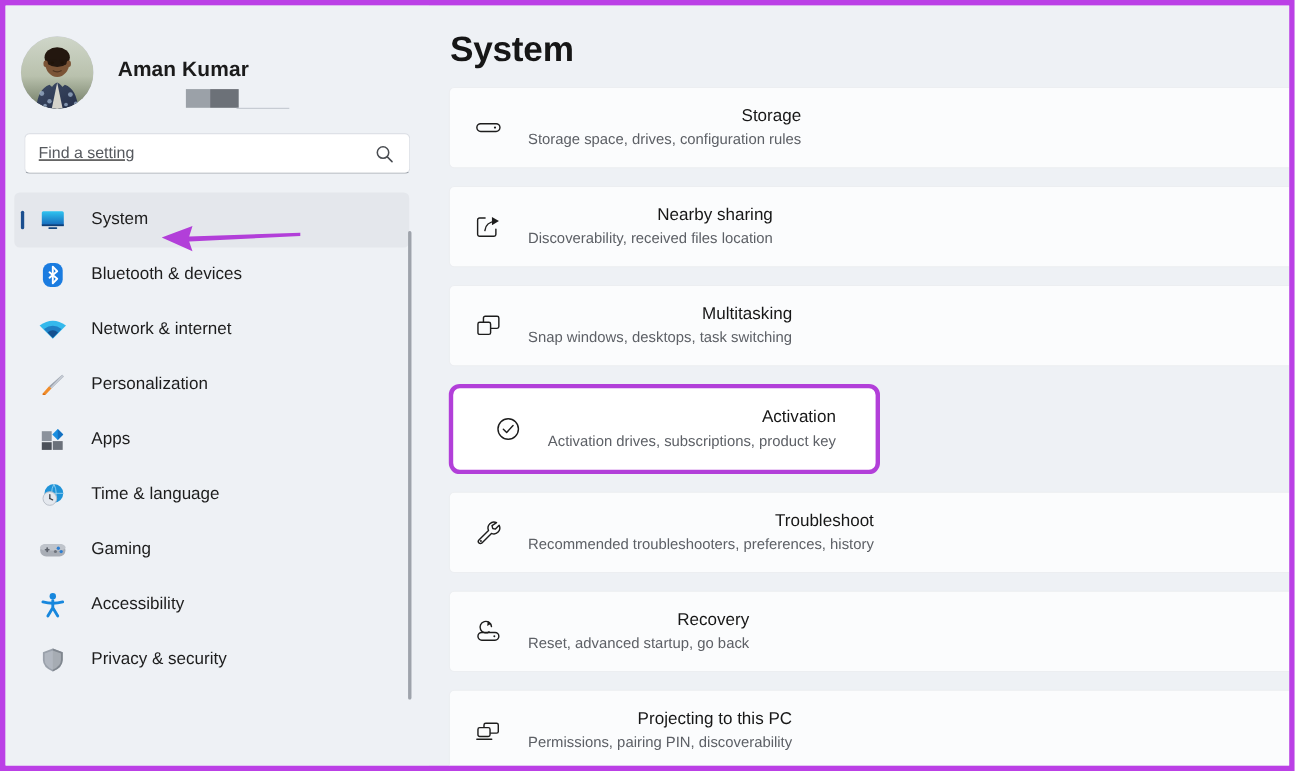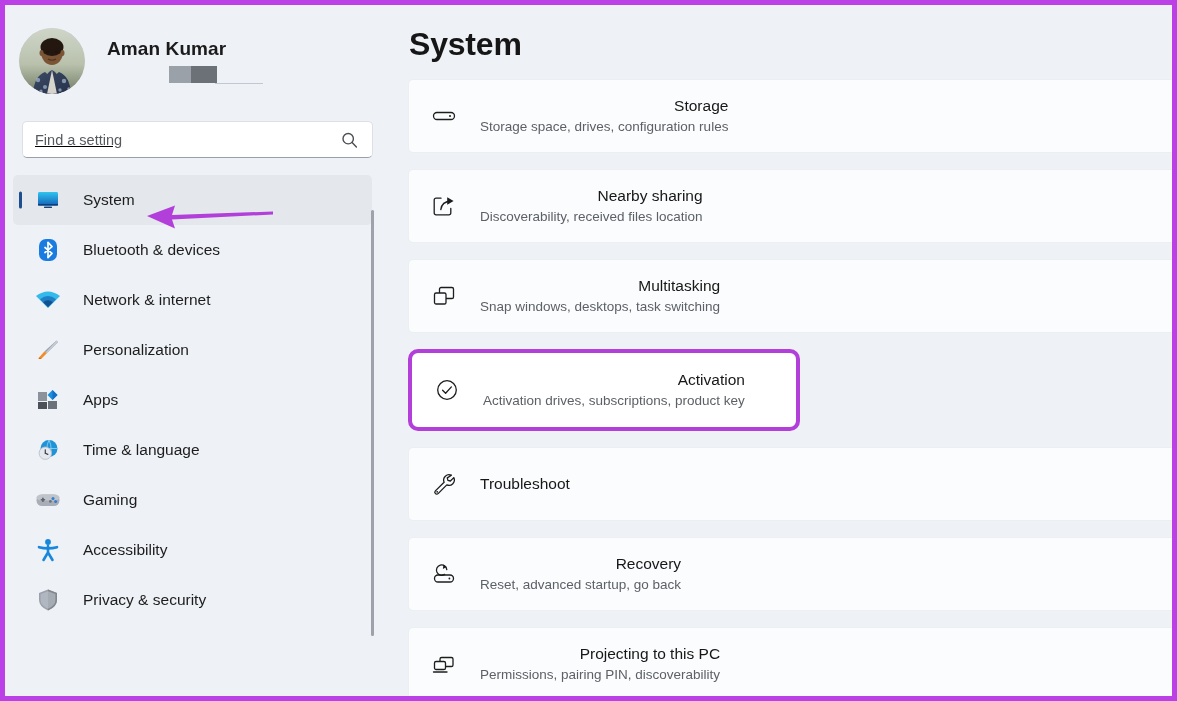--- a/index.html
+++ b/index.html
@@ -35,21 +35,21 @@
     position: relative;
     width: 385px;
     flex: 0 0 385px;
     height: 100%;
     background: #eef1f5;
     padding-top: 8px;
   }
 
   .profile {
     display: flex;
-    align-items: center;
+    align-items: flex-end;
     padding: 10px 0 0 14px;
     height: 86px;
   }
 
   .avatar {
     width: 66px;
     height: 66px;
     border-radius: 50%;
     overflow: hidden;
     flex: 0 0 66px;
@@ -240,21 +240,21 @@
     margin-top: 2px;
   }
 
   .card.highlighted {
     border: 4px solid #b23fd9;
     border-radius: 10px;
     background: #ffffff;
     width: 392px;
     margin-right: 4px;
     height: 82px;
-    padding-left: 20px;
+    padding-left: 35px;
   }
 </style>
 </head>
 <body>
 
 <div id="screen">
   <div id="inner">
 
     <div class="sidebar">
 
@@ -508,20 +508,21 @@
         <div class="card">
           <span class="card-icon">
             <svg width="26" height="26" viewBox="0 0 26 26" fill="none" stroke="currentColor" stroke-width="1.3">
               <path d="M20.4 4.2 A5.4 5.4 0 0 0 13.1 11.2 L4.4 19.9 A1.9 1.9 0 0 0 7.1 22.6
                        L15.8 13.9 A5.4 5.4 0 0 0 22.8 6.6 L19.4 10 L16.9 9.4 L16.3 6.9 Z" stroke-linejoin="round"></path>
               <circle cx="6.2" cy="20.8" r="0.9" fill="currentColor" stroke="none"></circle>
             </svg>
           </span>
           <span>
             <div class="card-title">Troubleshoot</div>
+            <div class="card-sub">Recommended troubleshooters, preferences, history</div>
           </span>
         </div>
 
         <div class="card">
           <span class="card-icon">
             <svg width="26" height="26" viewBox="0 0 26 26" fill="none" stroke="currentColor" stroke-width="1.3">
               <rect x="3.5" y="14" width="19" height="7" rx="3.5"></rect>
               <circle cx="18.4" cy="17.5" r="0.9" fill="currentColor" stroke="none"></circle>
               <path d="M15.8 8.6 A5.2 5.2 0 1 0 13.6 13.4" stroke-linecap="round"></path>
               <path d="M12.4 3.4 L15.6 6.1 L11.9 8.1" fill="currentColor" stroke="none"></path>

